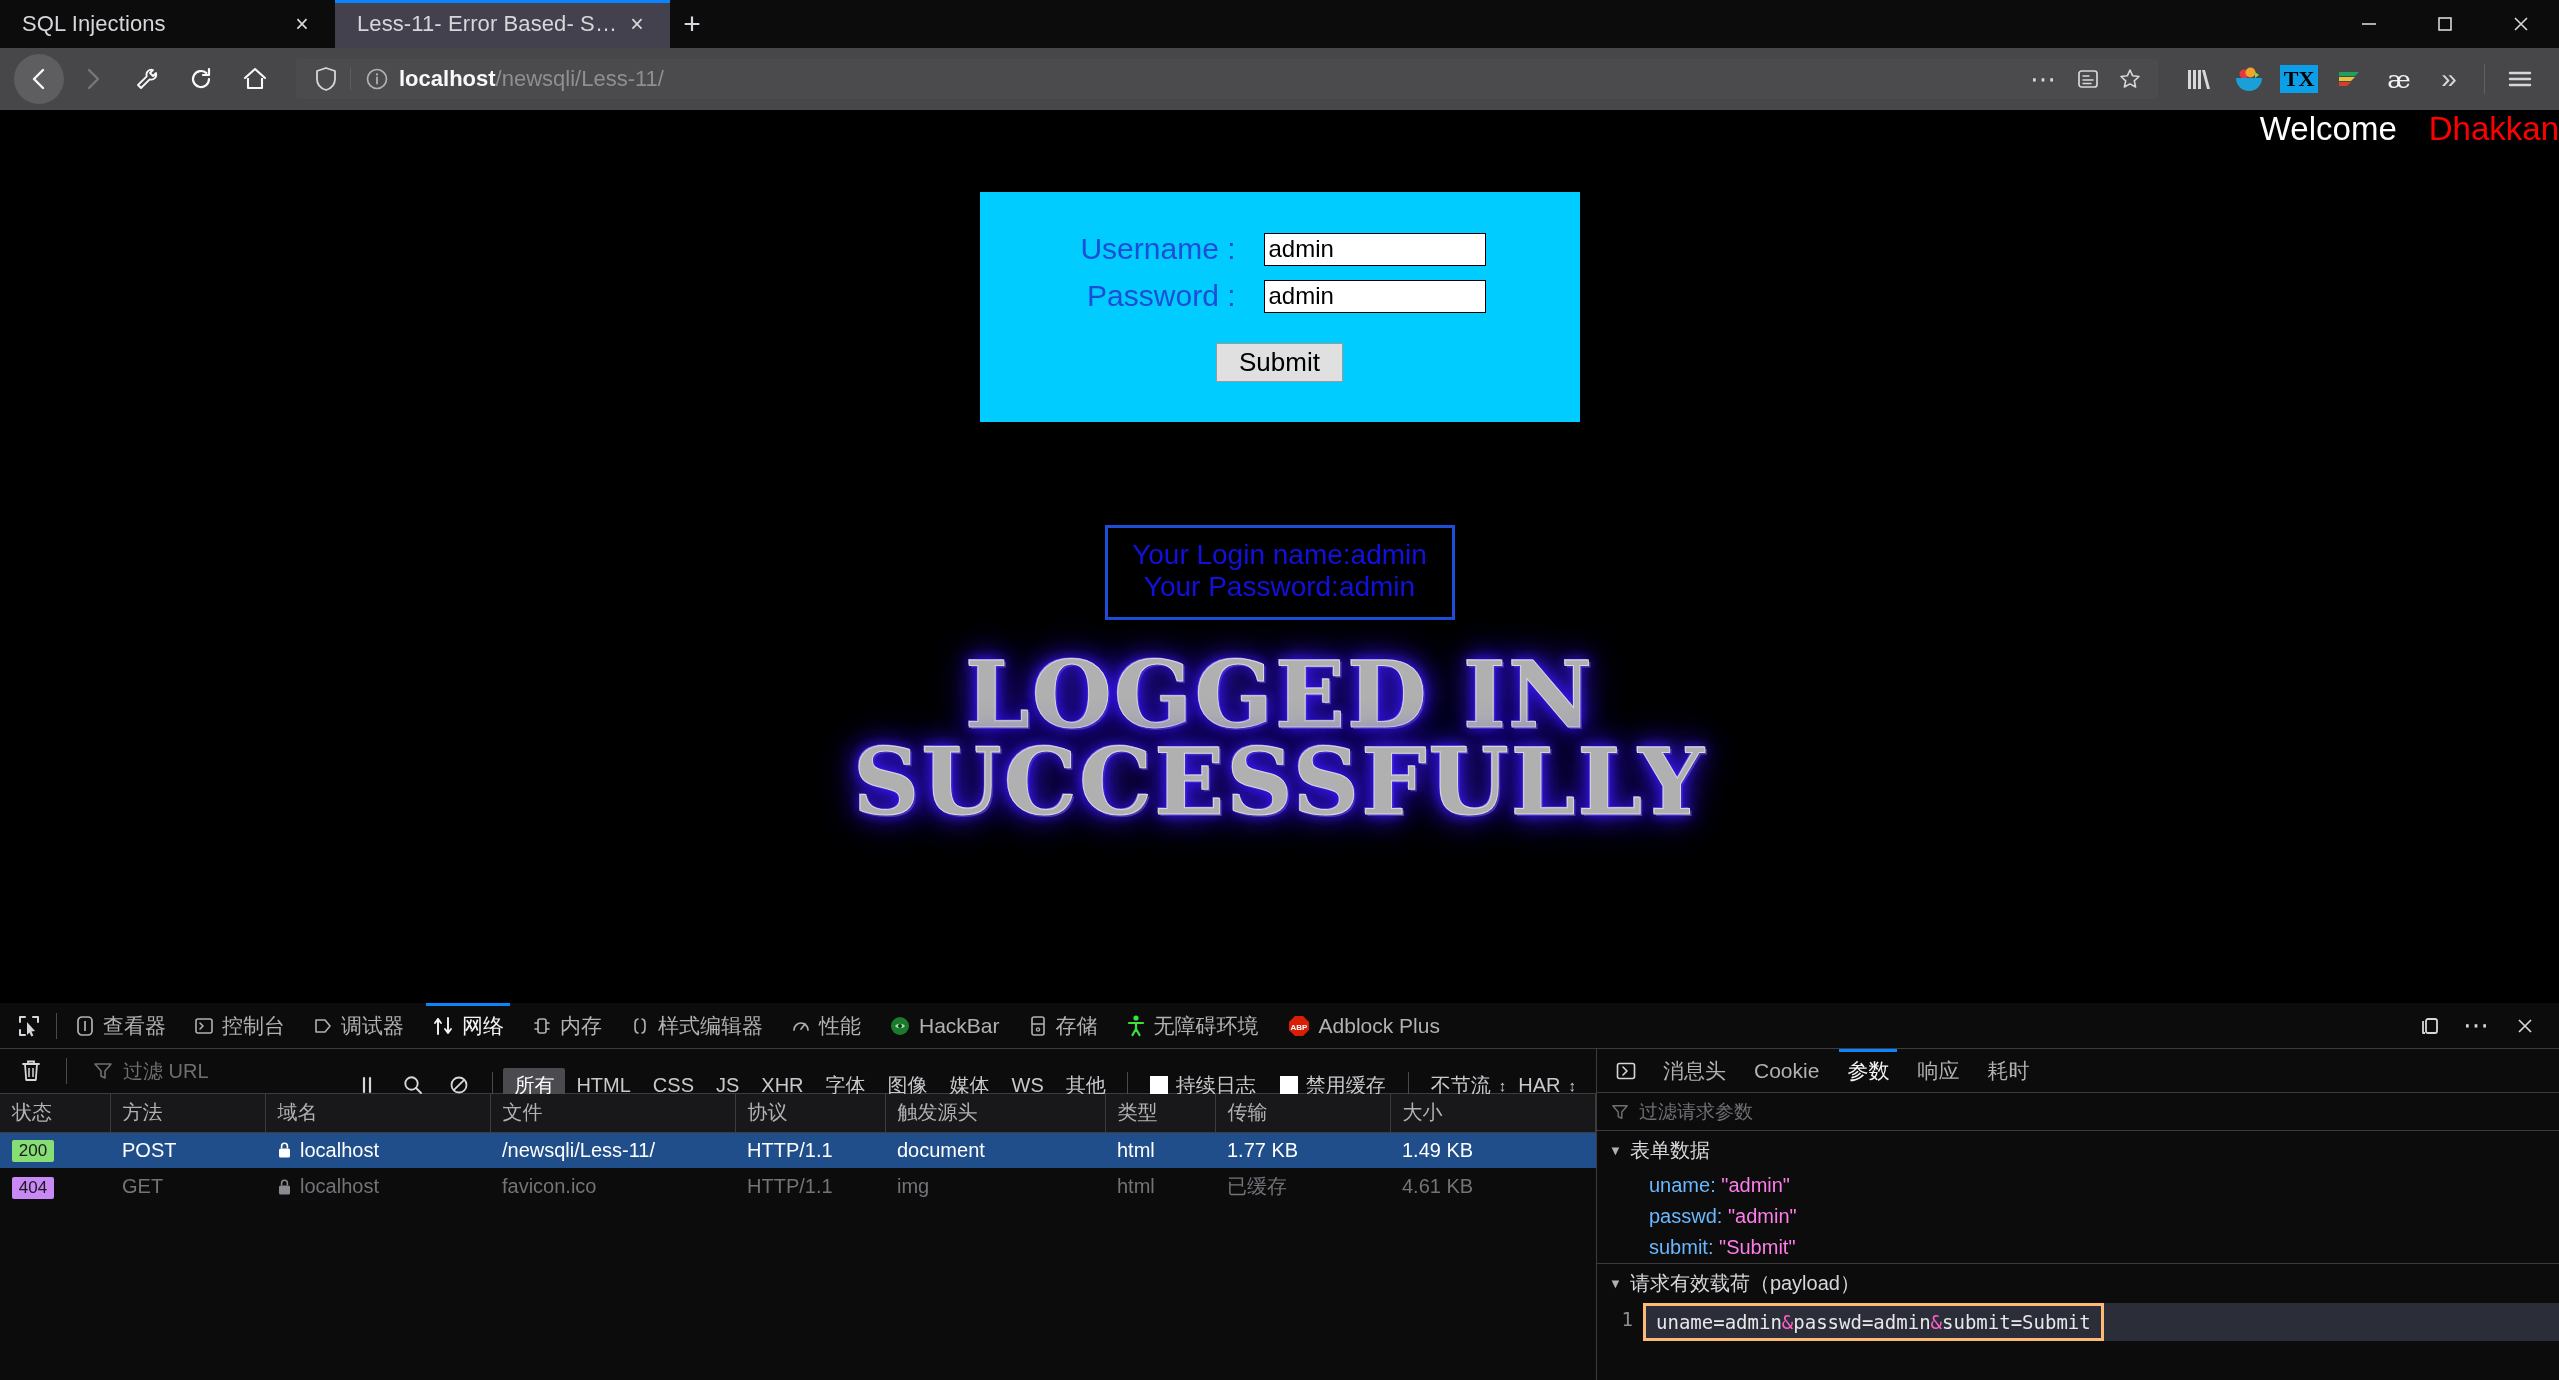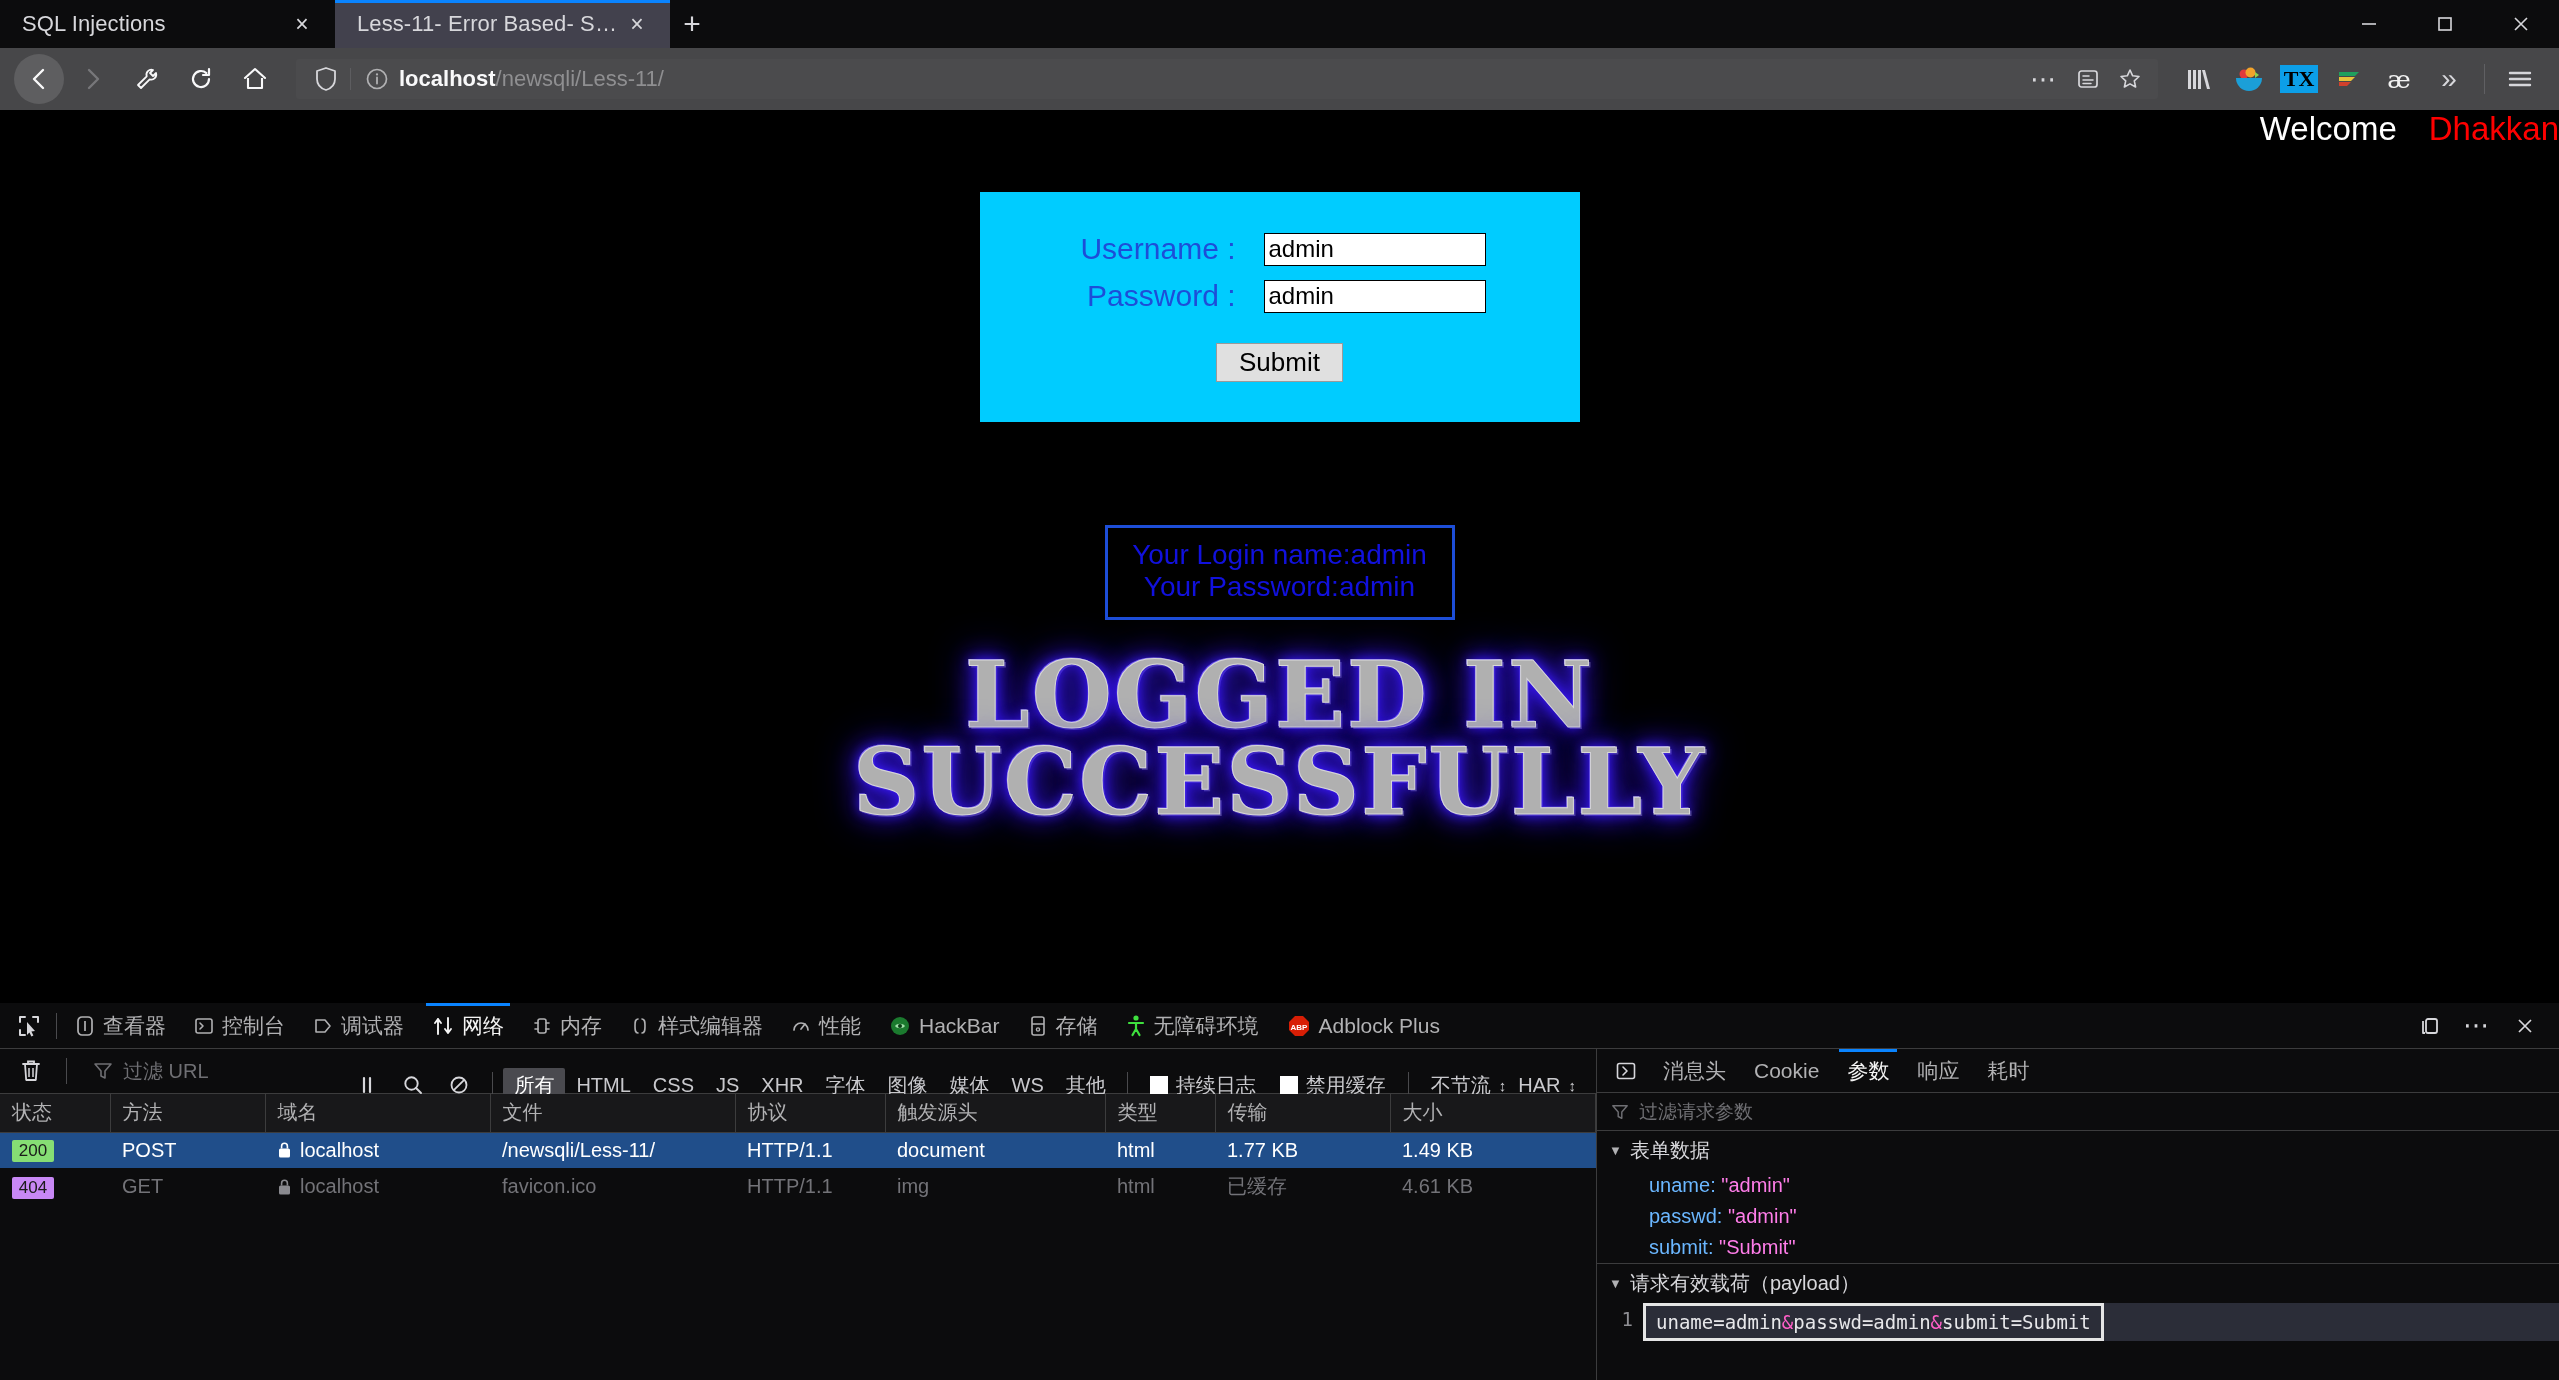--- a/index.html
+++ b/index.html
@@ -193,21 +193,21 @@
   .rp-filter { height:38px; display:flex; align-items:center; gap:10px; padding-left:14px; font-size:19px; color:#6f6f73; border-bottom:1px solid #3c3c3d;}
   .rp-section { display:flex; align-items:center; gap:8px; padding:6px 0 6px 12px; font-size:20px; color:#d7d7db; }
   .tri { font-size: 13px; color:#b1b1b3; }
   .kv { padding: 4px 0 4px 52px; font-size: 20px; }
   .kv .k { color: #6bb7ff; }
   .kv .v { color: #ff7de9; }
   .payload-row { display:flex; align-items:stretch; font-family:"DejaVu Sans Mono", monospace; font-size: 19px; }
   .payload-num { width: 46px; text-align:right; color:#8f8f93; padding: 5px 10px 5px 0; }
   .payload-code {
     background:#2b2d38; color:#e7e7ea; padding: 5px 10px;
-    border: 3px solid #e5e5e5; white-space: pre;
+    border: 3px solid #fdba74; white-space: pre;
   }
   .payload-code .amp { color: #ff5fc8; }
   .payload-fill { flex:1; background:#2b2d38; }
 </style>
 </head>
 <body>
 
 <div class="tabstrip">
   <div class="tab">
     <span class="tab-title">SQL Injections</span>

